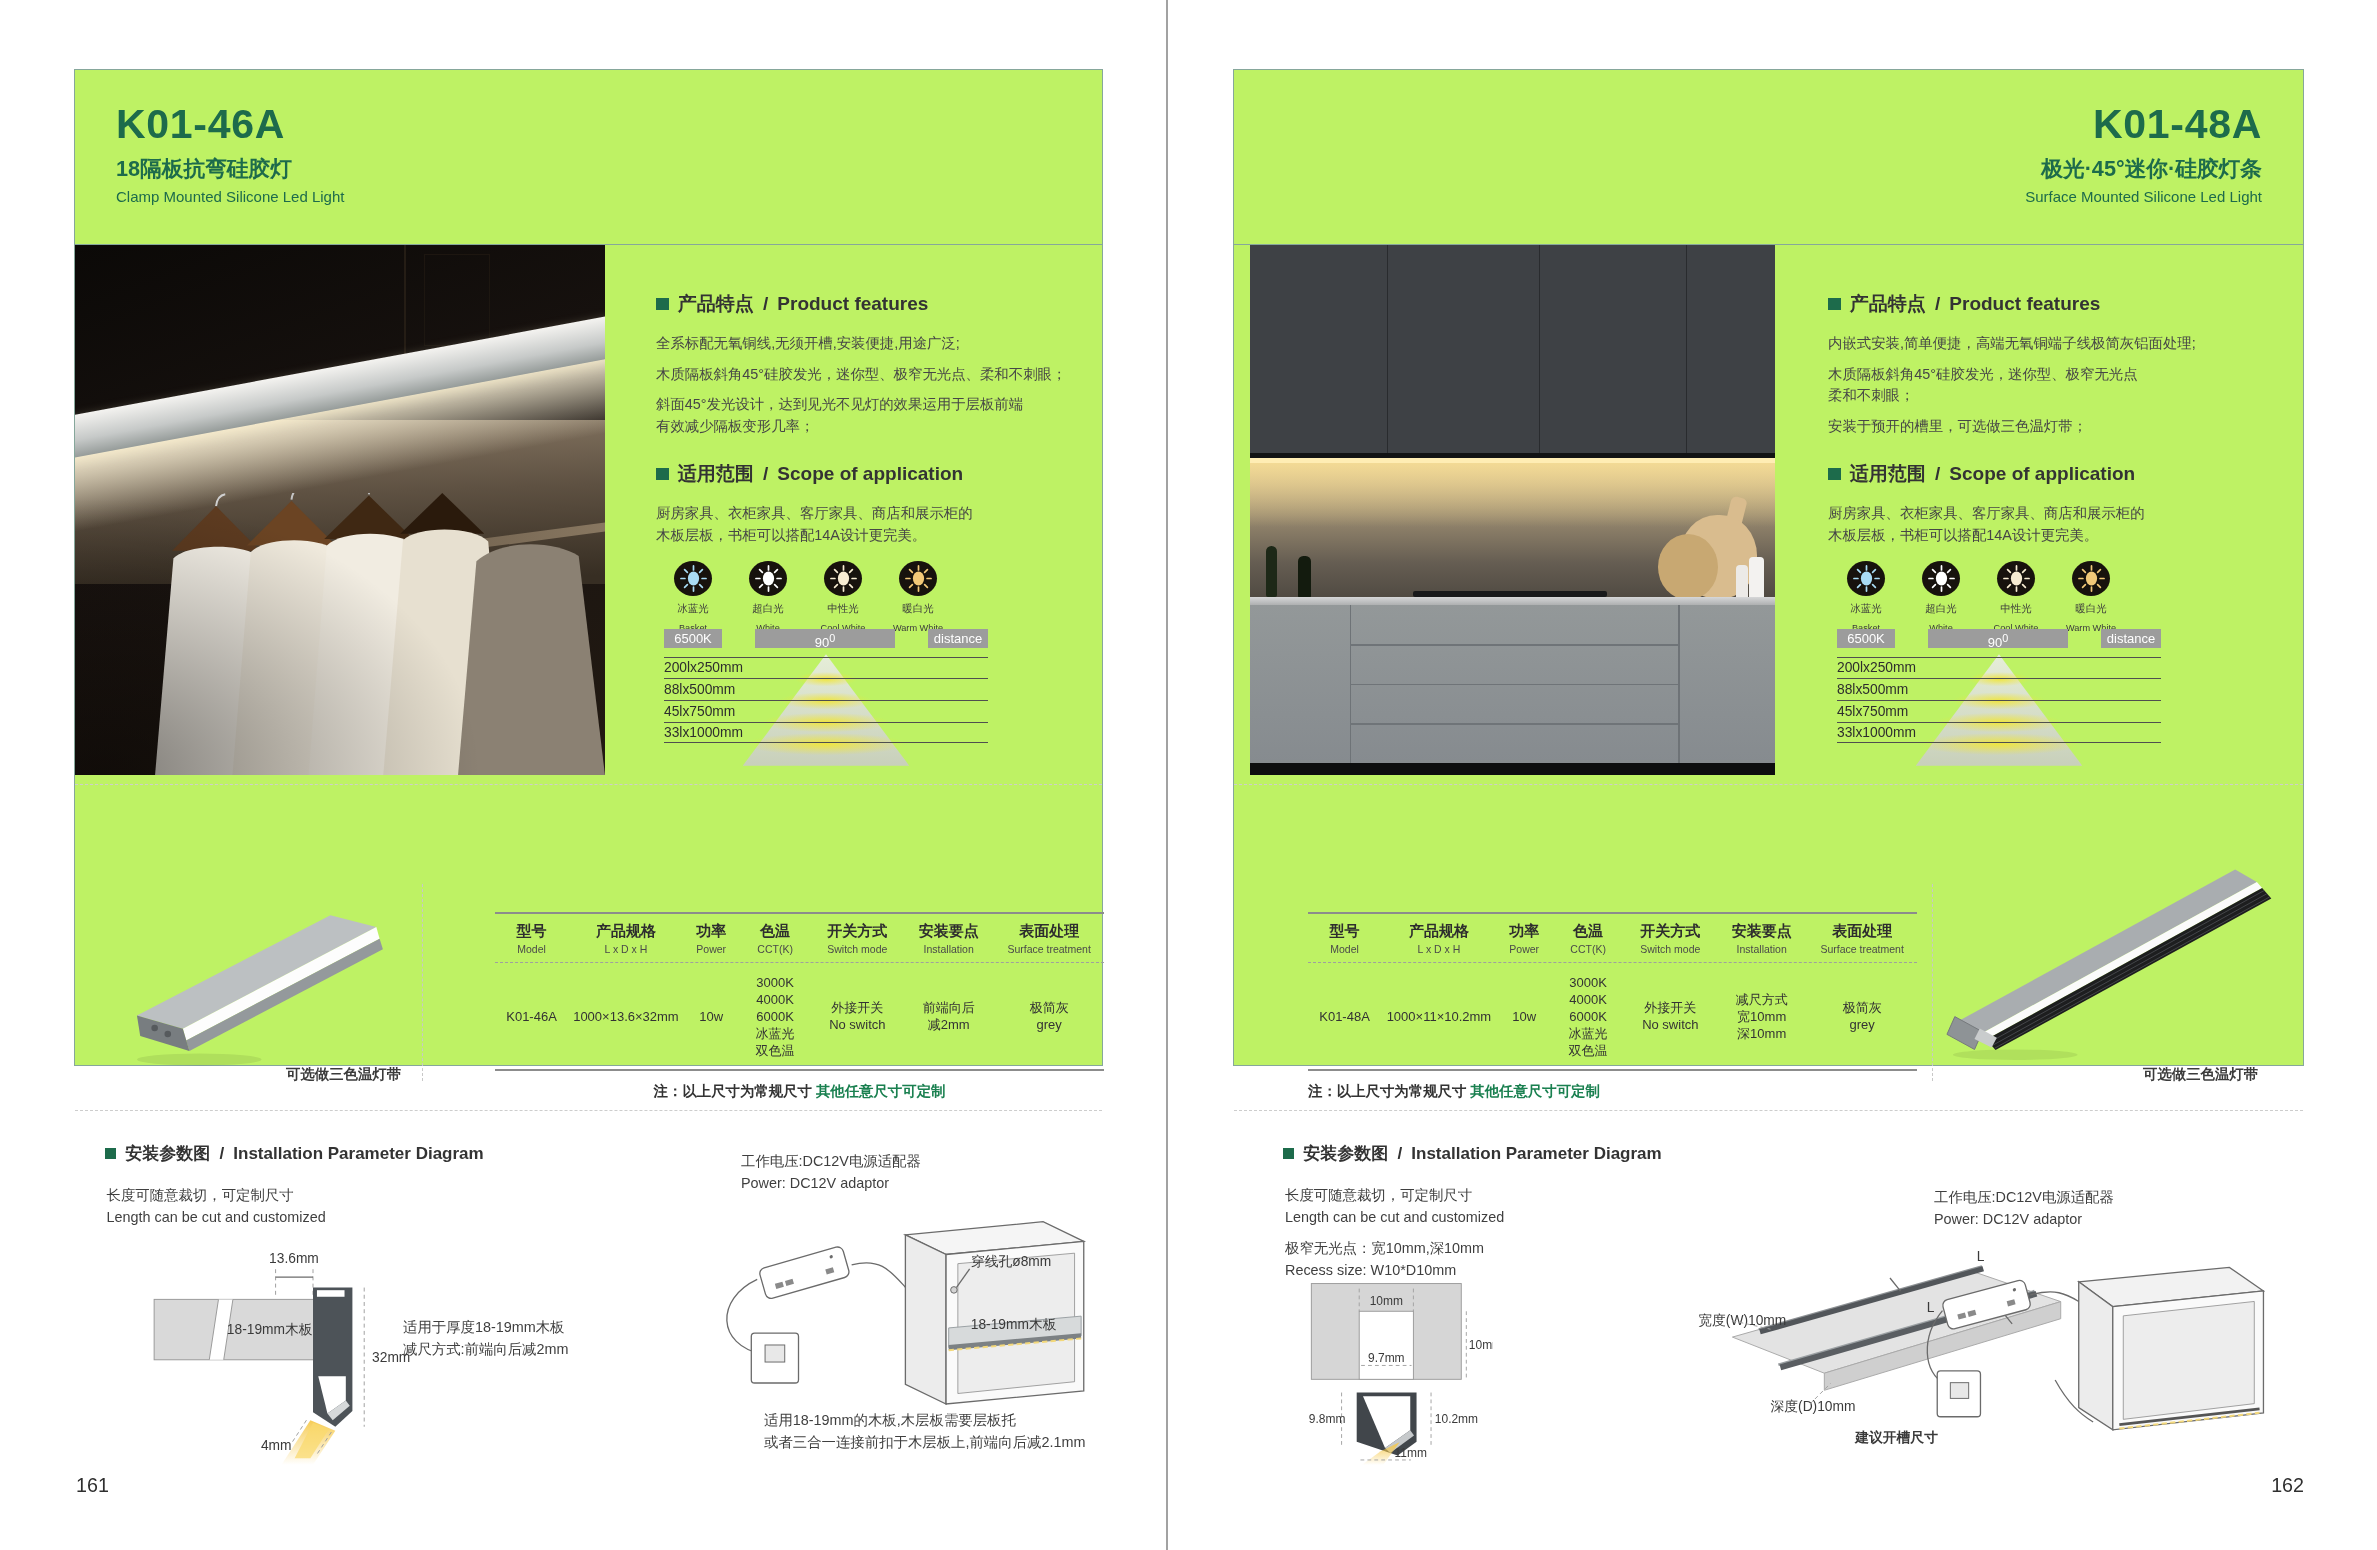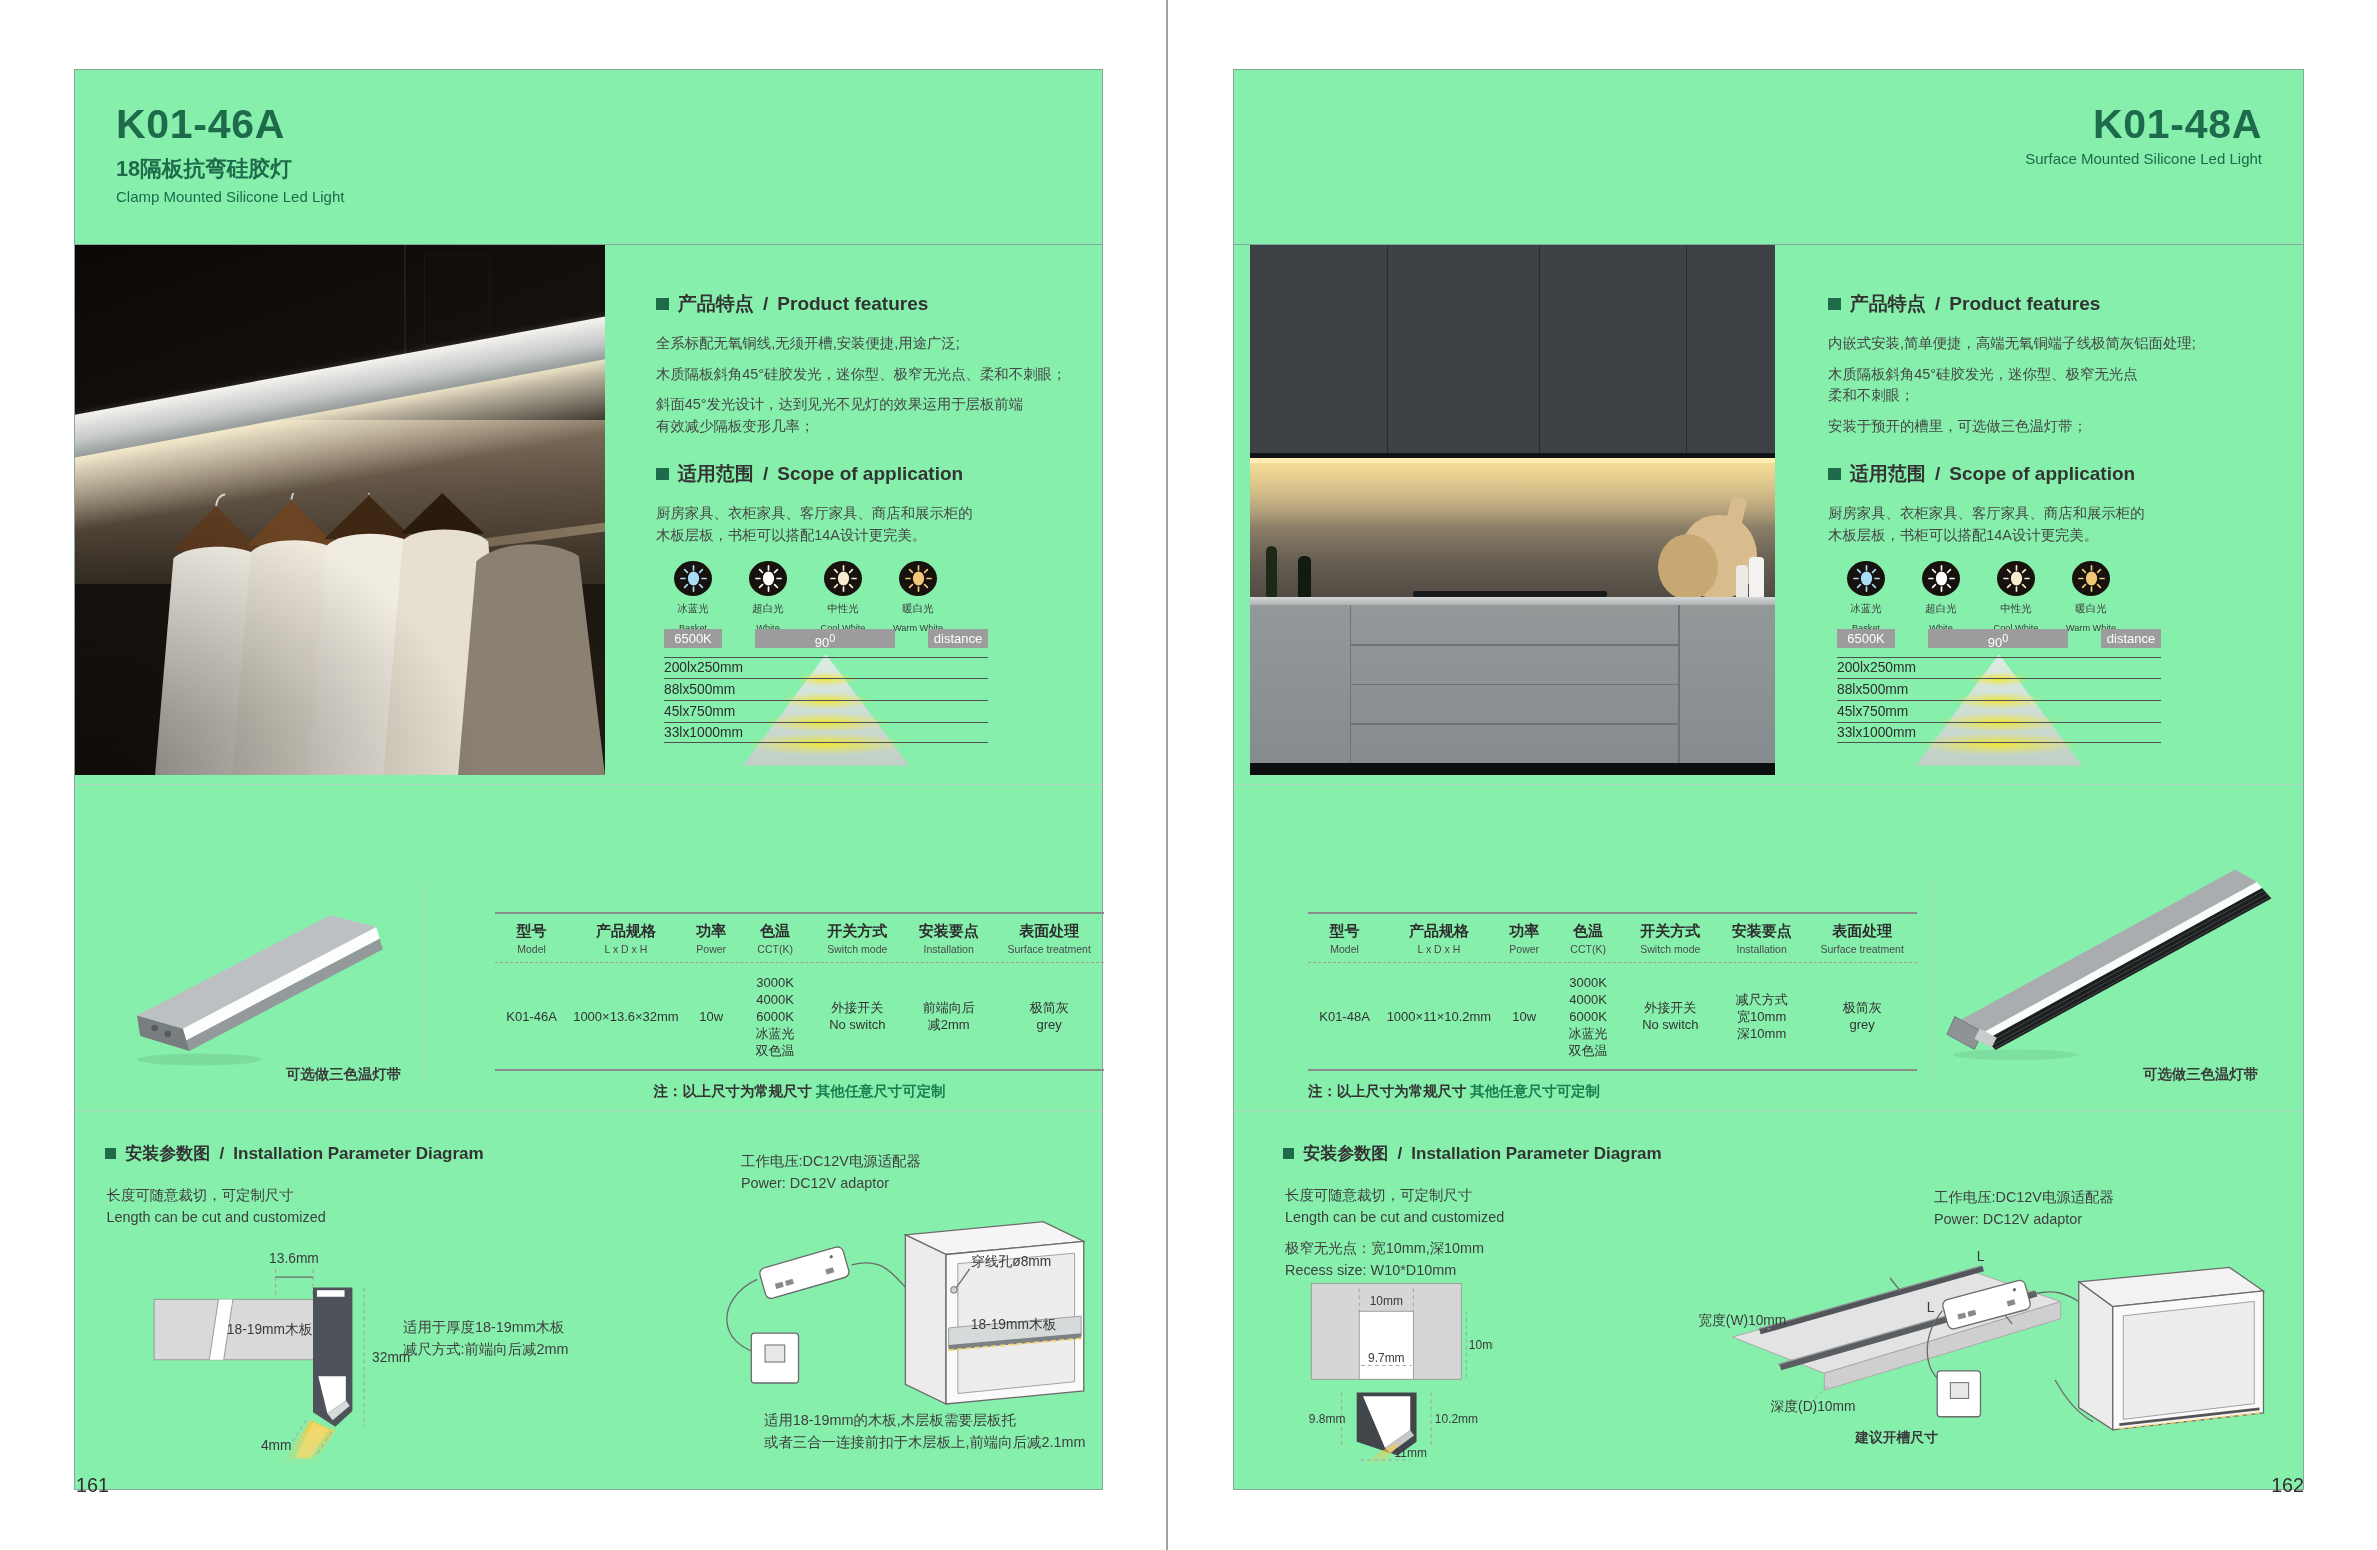--- a/index.html
+++ b/index.html
@@ -1,20 +1,20 @@
 <!DOCTYPE html>
 <html style="--accent: #1d6b4b; --frame: #86a79b; --note: #1a8050; --badge: #9c9c9c;font-size:10.5px"><head>
 <meta charset="utf-8">
 <style>
   :root{ --accent:#1d6b4b; --frame:#86a79b; --note:#1a8050; --badge:#9c9c9c; }
   *{box-sizing:border-box}
   body{margin:0;width:2377px;height:1550px;position:relative;background:#fff;
        font-family:"Liberation Sans","DejaVu Sans",sans-serif;color:#3c3c3c;overflow:hidden}
   svg{font-family:inherit}
-  .page{position:absolute;top:69px;height:1421px;background:#86efac;border:1.3px solid var(--frame)}
+  .page{position:absolute;top:69px;height:997px;background:#bef264;border:1.3px solid var(--frame)}
   #pageL{left:74px;width:1029px}
   #pageR{left:1233px;width:1071px}
   .spine{position:absolute;left:1166px;top:0;width:2px;height:1550px;background:#a2a2a2}
   .pgheader{position:absolute;left:0;top:0;right:0;height:175px;border-bottom:1.3px solid var(--frame)}
   .hL{padding:34px 0 0 41px}
   .hR{padding:34px 41px 0 0;text-align:right}
   .model{font-size:41px;font-weight:bold;color:var(--accent);letter-spacing:0.7px;line-height:1}
   .subzh{font-size:21.7px;font-weight:bold;color:var(--accent);margin-top:9.2px}
   .suben{font-size:15px;color:var(--accent);margin-top:4.6px}
   .abs{position:absolute}
@@ -381,20 +381,21 @@
   </svg>
 
   <div class="itext preline" style="left:689px;top:1339px;width:341px">适用18-19mm的木板,木层板需要层板托
 或者三合一连接前扣于木层板上,前端向后减2.1mm</div>
 </div>
 
 <div class="page" id="pageR">
 
   <div class="pgheader hR">
     <div class="model">K01-48A</div>
+    <div class="subzh">极光·45°迷你·硅胶灯条</div>
     <div class="suben">Surface Mounted Silicone Led Light</div>
   </div>
 
   <div class="abs" style="left:16.4px;top:175px;width:525px;height:530px;overflow:hidden;background:#3e4145">
     <div class="abs" style="left:26%;top:0;width:1.3px;height:40%;background:#292b2e"></div>
     <div class="abs" style="left:55%;top:0;width:1.3px;height:40%;background:#292b2e"></div>
     <div class="abs" style="left:83%;top:0;width:1.3px;height:40%;background:#292b2e"></div>
     <div class="abs" style="left:0;top:40.2%;width:100%;height:26.4%;background:linear-gradient(180deg,#cdb68c,#9a8b70 40%,#655d52 75%,#504a42)"></div>
     <div class="abs" style="left:0;top:39.3%;width:100%;height:0.9%;background:#121314"></div>
     <div class="abs" style="left:0;top:40.2%;width:100%;height:13%;background:linear-gradient(180deg,#f6dd96,rgba(246,221,150,0))"></div>

